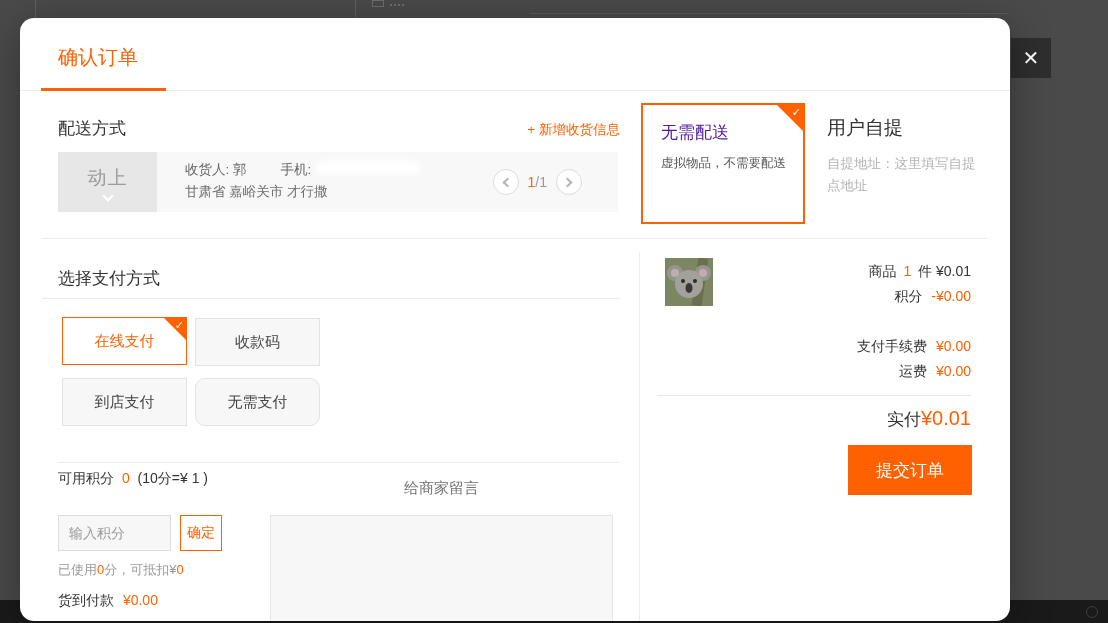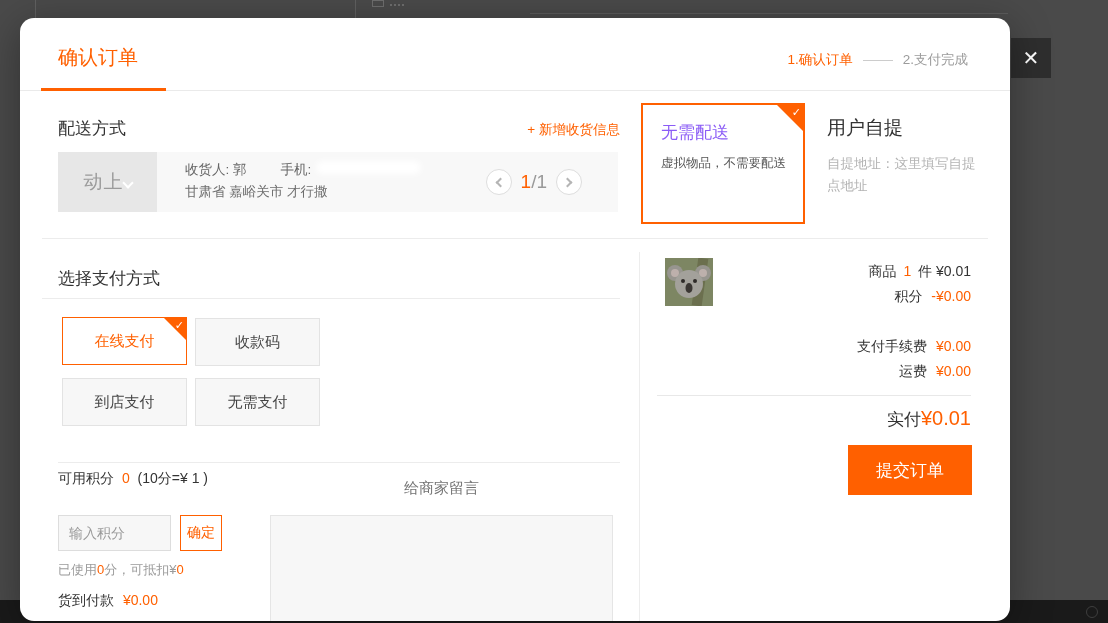--- a/index.html
+++ b/index.html
@@ -32,60 +32,60 @@
   .step-idle { color:#9b9b9b; }
   .header-line { left:0; top:72px; width:990px; height:1px; background:#eaeaea; }
   .header-accent { left:21px; top:70px; width:125px; height:3px; background:#ff6000; }
 
   
   .sec-title { font-size:17px; color:#333; }
   .delivery-title { left:38px; top:99px; }
   .add-link { right:390px; top:103px; font-size:13.5px; color:#ff6000; cursor:pointer; }
   .addr-card { left:38px; top:134px; width:560px; height:60px; background:#f8f8f8; cursor:pointer; }
   .addr-tag { position:absolute; left:0; top:0; width:99px; height:60px; background:#e7e7e7;
-              display:flex; flex-direction:row; align-items:center; justify-content:center; }
+              display:flex; flex-direction:column; align-items:center; justify-content:center; }
   .addr-tag-text { color:#9b9b9b; font-size:19px; letter-spacing:1px; }
   .addr-tag-chevron { width:8px; height:8px; border-right:2px solid #fff; border-bottom:2px solid #fff;
                       transform:rotate(45deg); margin-top:1px; }
   .addr-info { position:absolute; left:127px; top:9px; font-size:13.5px; color:#666; }
   .addr-line1 { display:flex; height:19px; }
   .addr-phone-label { margin-left:34px; }
   .blur-blob { display:inline-block; width:105px; height:13px; background:#ffffff;
                filter:blur(3px); border-radius:7px; margin-left:5px; }
   .addr-line2 { margin-top:3px; color:#6e6e6e; }
   .pager { position:absolute; right:36px; top:17px; display:flex; align-items:center; gap:9px; }
   .pager-btn { width:26px; height:26px; border:1px solid #ddd; border-radius:50%; background:#fff;
                display:flex; align-items:center; justify-content:center; cursor:pointer; }
   .chev { width:7px; height:7px; border-left:2px solid #b5b5b5; border-bottom:2px solid #b5b5b5; }
   .chev-left  { transform:rotate(45deg); margin-left:3px; }
   .chev-right { transform:rotate(-135deg); margin-right:3px; }
-  .pager-text { font-size:19px; color:#999; }
+  .pager-text { font-size:14px; color:#999; }
   .pager-cur { color:#ff6000; }
 
   
   .opt-card { left:621px; top:85px; width:164px; height:121px; border:2px solid #ff6000; background:#fff; cursor:pointer; }
-  .opt-title { position:absolute; left:18px; top:16px; font-size:17px; color:#8b5cf6; }
+  .opt-title { position:absolute; left:18px; top:16px; font-size:17px; color:#4c1d95; }
   .opt-desc  { position:absolute; left:18px; top:50px; font-size:12.5px; color:#555; }
   .corner { position:absolute; top:0; right:0; width:0; height:0;
             border-top:26px solid #ff6000; border-left:26px solid transparent; }
   .corner-sm { border-top-width:22px; border-left-width:22px; }
   .corner-check { position:absolute; top:1px; right:2px; color:#fff; font-size:11px; }
   .opt-pickup-title { left:807px; top:97px; font-size:19px; color:#333; cursor:pointer; }
   .opt-pickup-desc { left:807px; top:135px; width:158px; font-size:13.5px; color:#b3b3b3; line-height:1.6; }
 
   .hr-full { left:22px; top:220px; width:946px; height:1px; background:#ececec; }
 
   
   .pay-title { left:38px; top:249px; }
   .hr-pay { left:22px; top:280px; width:578px; height:1px; background:#ececec; }
   .pay-btn { position:absolute; width:125px; height:48px; background:#f7f7f7; border:1px solid #e3e3e3;
              display:flex; align-items:center; justify-content:center; font-size:15px; color:#444; cursor:pointer; }
   .pay-btn.selected { background:#fff; border-color:#ff6000; color:#ff6000; }
   .pb1 { left:42px;  top:299px; } .pb2 { left:175px; top:300px;text-align:right; } .pb3 { left:308px; top:299px; }
-  .pb4 { left:42px;  top:360px; } .pb5 { left:175px; top:360px; }
+  .pb4 { left:42px;  top:360px; } .pb5 { left:175px; top:360px;border-radius:10px; }
 
   
   .hr-points { left:38px; top:444px; width:562px; height:1px; background:#ececec; }
   .points-line { left:38px; top:452px; font-size:14px; color:#333; }
   .points-avail { color:#ff6000; margin:0 4px; }
   .points-input { left:38px; top:497px; width:113px; height:36px; background:#f7f7f7;
                   border:1px solid #ddd; padding:0 10px; font-size:14px; color:#333;
                   font-family:"Liberation Sans", sans-serif; }
   .points-input::placeholder { color:#999; }
   .points-confirm { left:160px; top:497px; width:42px; height:36px; background:#fff;
@@ -129,25 +129,20 @@
   <div class="abs bg-glyph2"></div>
   <div class="abs bg-ring"></div>
 
   <div class="abs close-btn">
     <span>✕</span>
   </div>
 
   <div class="abs modal">
 
     <div class="abs m-title">确认订单</div>
-    <div class="abs steps">
-      <span class="step-active">1.确认订单</span>
-      <span class="step-dash"></span>
-      <span class="step-idle">2.支付完成</span>
-    </div>
     <div class="abs header-line"></div>
     <div class="abs header-accent"></div>
 
     <div class="abs sec-title delivery-title">配送方式</div>
     <div class="abs add-link">+ 新增收货信息</div>
 
     <div class="abs addr-card">
       <div class="addr-tag">
         <span class="addr-tag-text">动上</span>
         <span class="addr-tag-chevron"></span>

